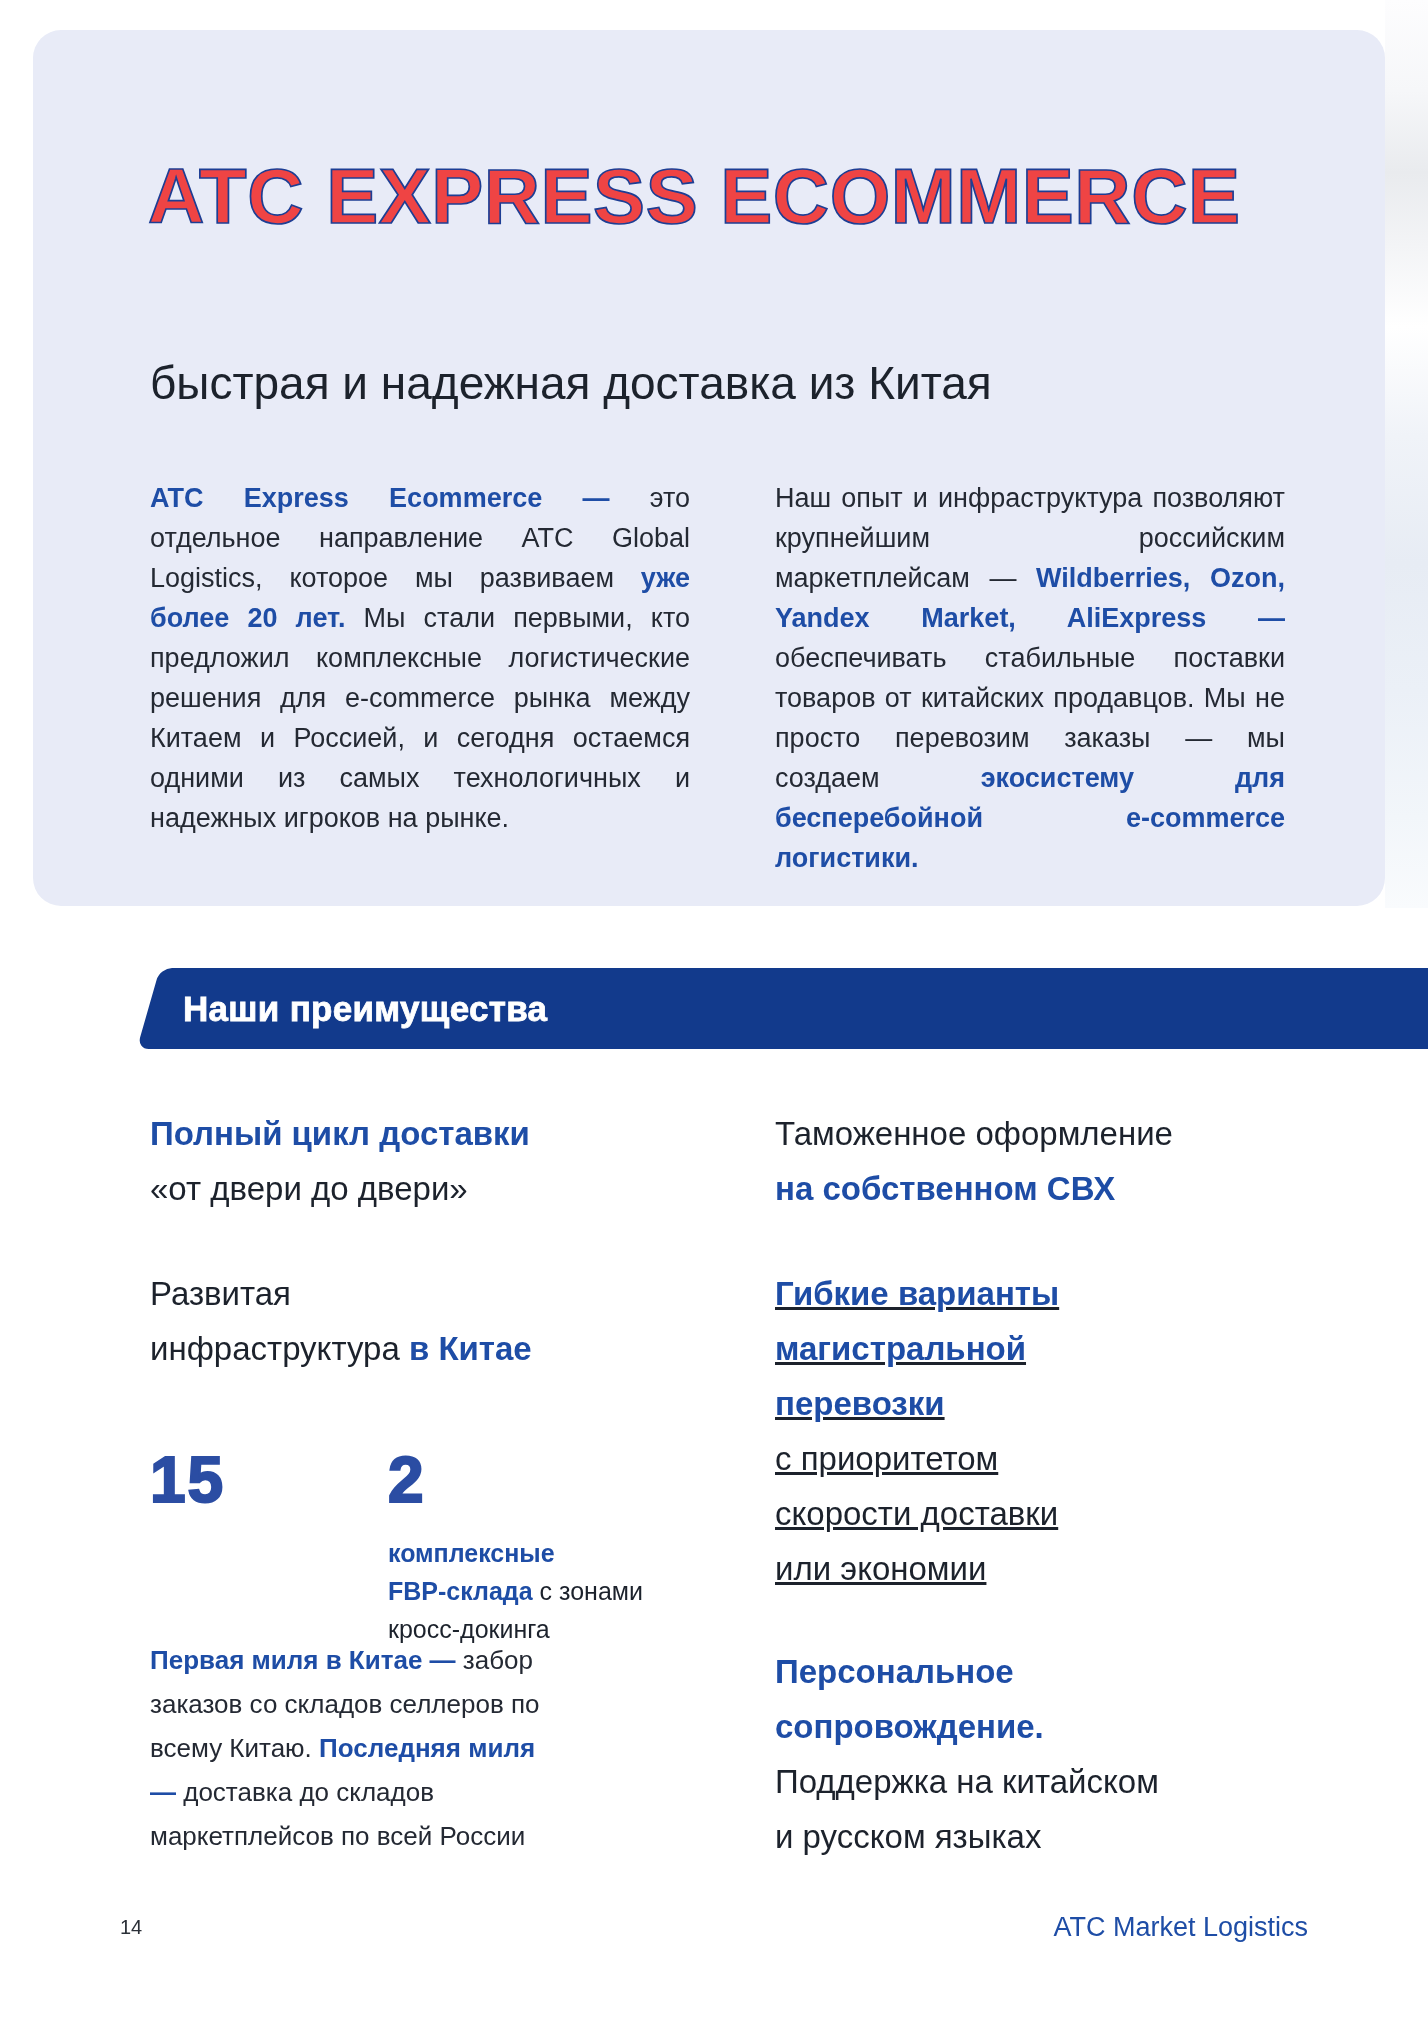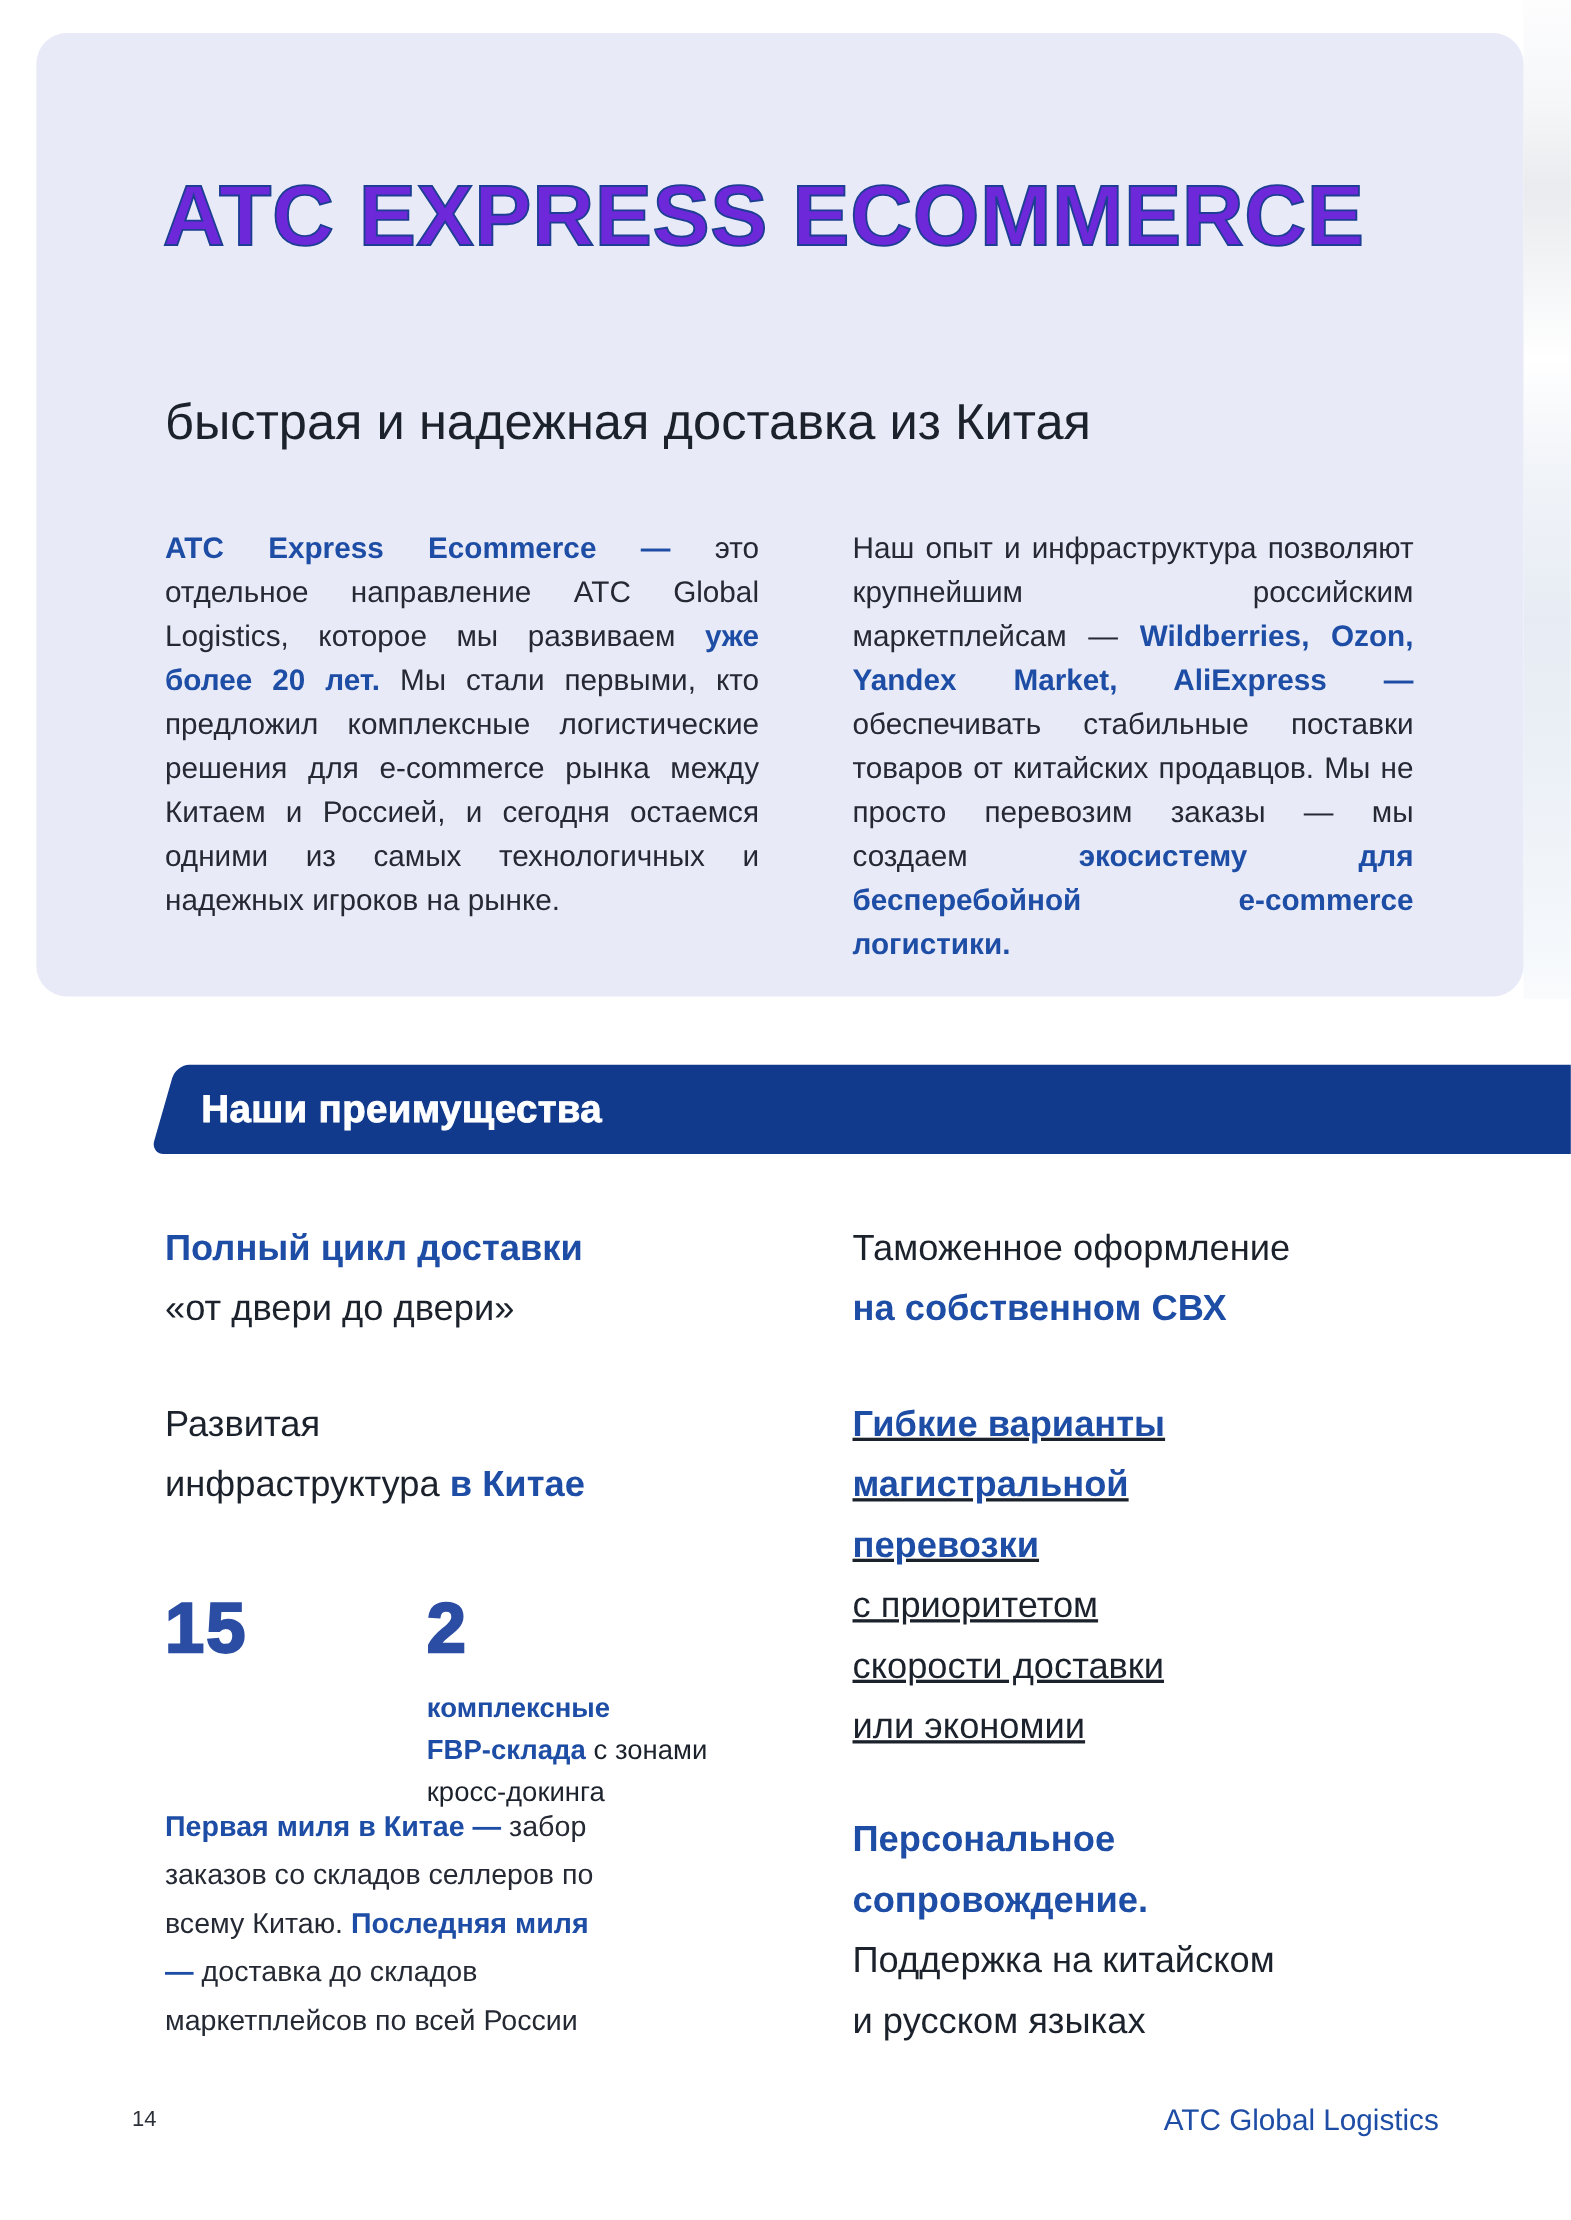--- a/index.html
+++ b/index.html
@@ -17,21 +17,21 @@
       #fdfdfe 0%, #f6f7f9 10%, #e9ebee 19%, #f3f4f6 27%, #ffffff 36%,
       #f0f3f8 48%, #e7ecf4 62%, #ebf0f7 76%, #f2f6fa 90%, #f9fbfd 100%);
   }
   .hero-card {
     position:absolute; left:33px; top:30px; width:1352px; height:876px;
     background:#e8ebf7; border-radius:28px;
   }
   .title {
     position:absolute; left:148px; top:156px;
     font-size:78px; line-height:80px; font-weight:700;
-    color:#6d28d9; -webkit-text-stroke:1.7px #1d3e94; letter-spacing:0.5px;
+    color:#ef4444; -webkit-text-stroke:1.7px #1d3e94; letter-spacing:0.5px;
     white-space:nowrap;
   }
   .subtitle-bold {
     position:absolute; left:150px; top:292px;
     font-size:46px; line-height:58px; font-weight:700; color:#1e459e;
     white-space:nowrap;
   }
   .subtitle-reg {
     position:absolute; left:150px; top:354px;
     font-size:46px; line-height:58px; font-weight:400; color:#1c222c;
@@ -139,15 +139,15 @@
 </span><span class="r">с приоритетом
 скорости доставки
 или экономии</span></div>
 
   <div class="adv adv-r3 ml rich"><span class="b">Персональное
 сопровождение.
 </span><span class="r">Поддержка на китайском
 и русском языках</span></div>
 
   <div class="page-number">14</div>
-  <div class="brand">ATC Global Logistics</div>
+  <div class="brand">ATC Market Logistics</div>
 
 </div>
 
 </body></html>

